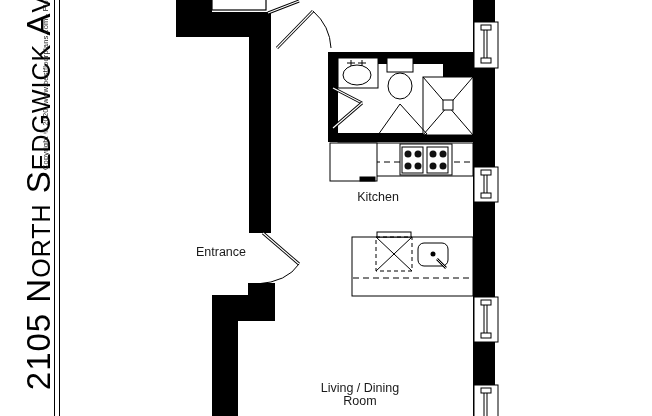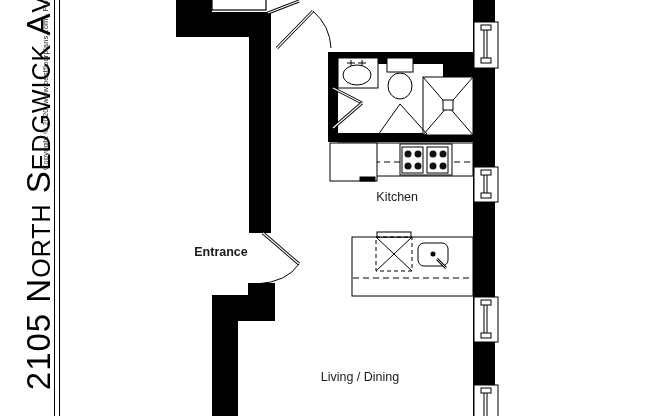--- a/index.html
+++ b/index.html
@@ -16,23 +16,23 @@
   #plan-title .smallcap{font-size:25px;}
   #copyright{left:42px;top:170px;font-size:7.5px;letter-spacing:0.2px;color:#222;}
   #frame-border{
     position:absolute;left:54px;top:0;width:4px;height:416px;
     border-left:1px solid #000;border-right:1px solid #000;
   }
   svg{position:absolute;left:0;top:0;}
   .room-label{
     position:absolute;font-size:12.5px;text-align:center;line-height:14px;color:#1a1a1a;
   }
-  #label-entrance{left:186px;top:245px;width:70px;font-weight:bold;}
-  #label-kitchen{left:338px;top:190px;width:80px;text-align:right;}
-  #label-living{left:305px;top:371px;width:110px;line-height:13px;text-align:center;}
+  #label-entrance{left:186px;top:245px;width:70px;}
+  #label-kitchen{left:338px;top:190px;width:80px;}
+  #label-living{left:305px;top:382px;width:110px;line-height:13px;text-align:center;}
 </style>
 </head>
 <body>
 
 <div id="stage">
 
   <div class="vtext" id="plan-title">
     <span class="cap">2105 N</span><span class="smallcap">ORTH</span><span class="cap"> S</span><span class="smallcap">EDGWICK</span><span class="cap"> A</span><span class="smallcap">VE</span>
   </div>
 
@@ -184,15 +184,16 @@
   </svg>
 
   <div class="room-label" id="label-entrance">Entrance</div>
 
   <div class="room-label" id="label-kitchen">
     <div>Kitchen</div>
   </div>
 
   <div class="room-label" id="label-living">
     <div>Living / Dining</div>
+    <div>Room</div>
   </div>
 
 </div>
 
 </body></html>

